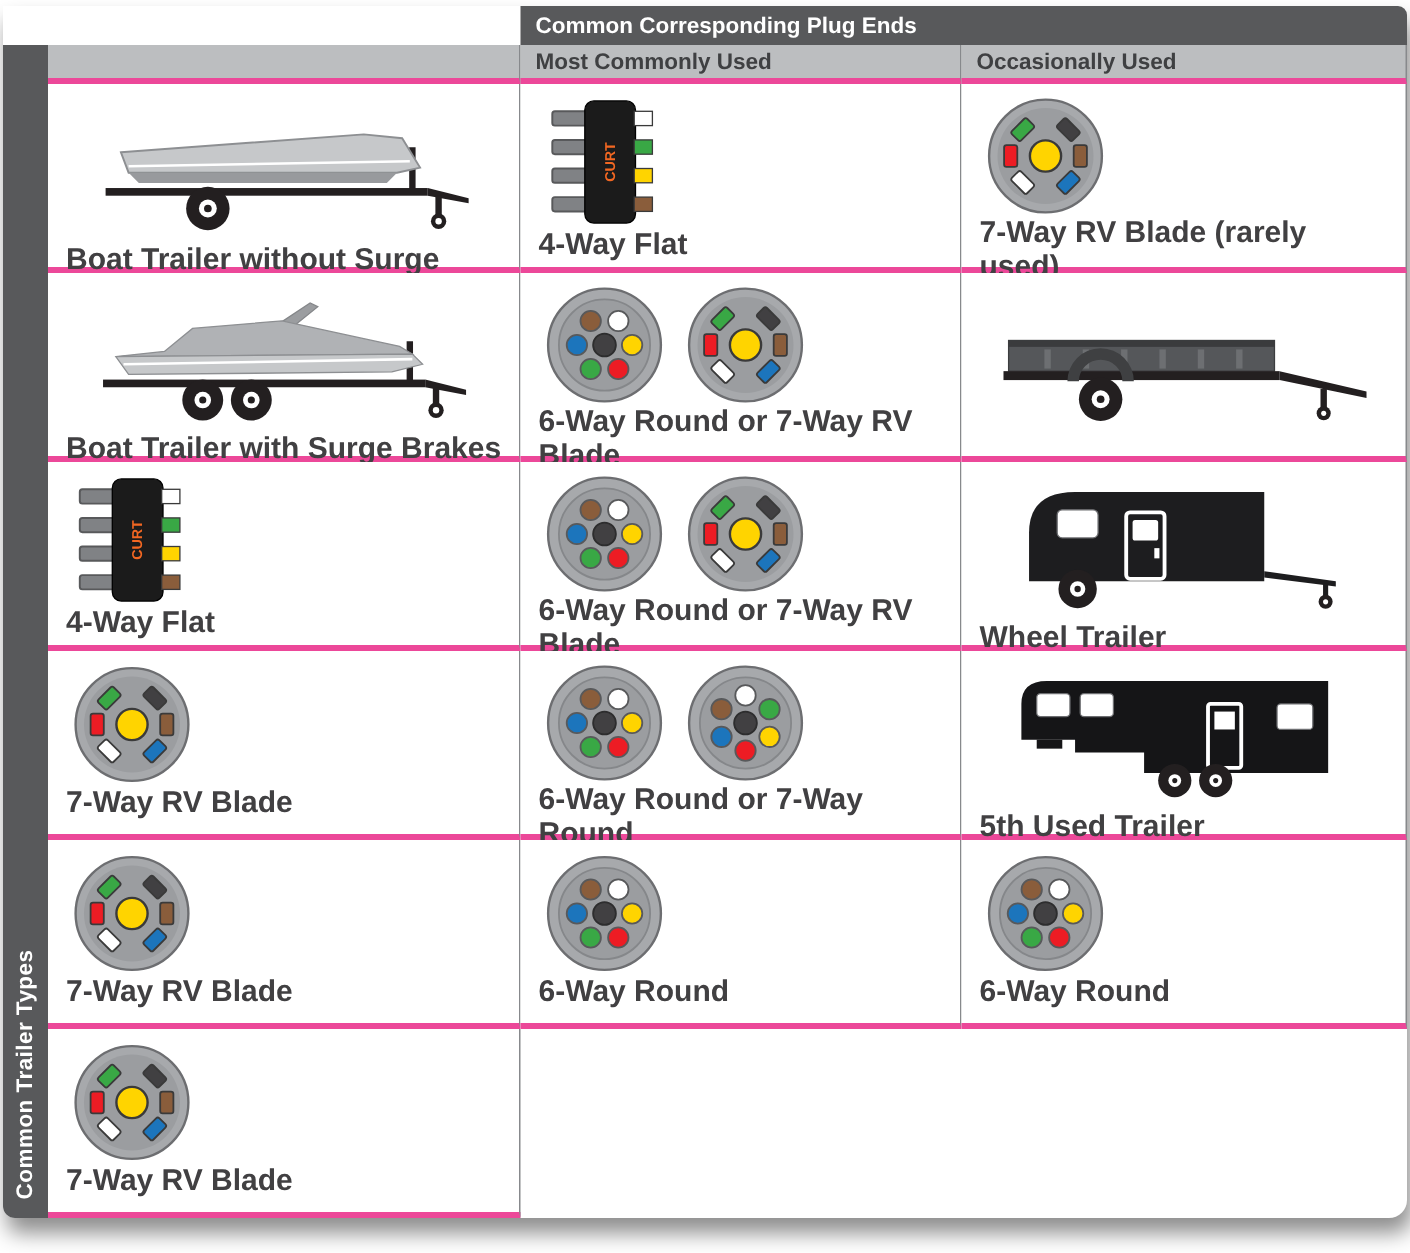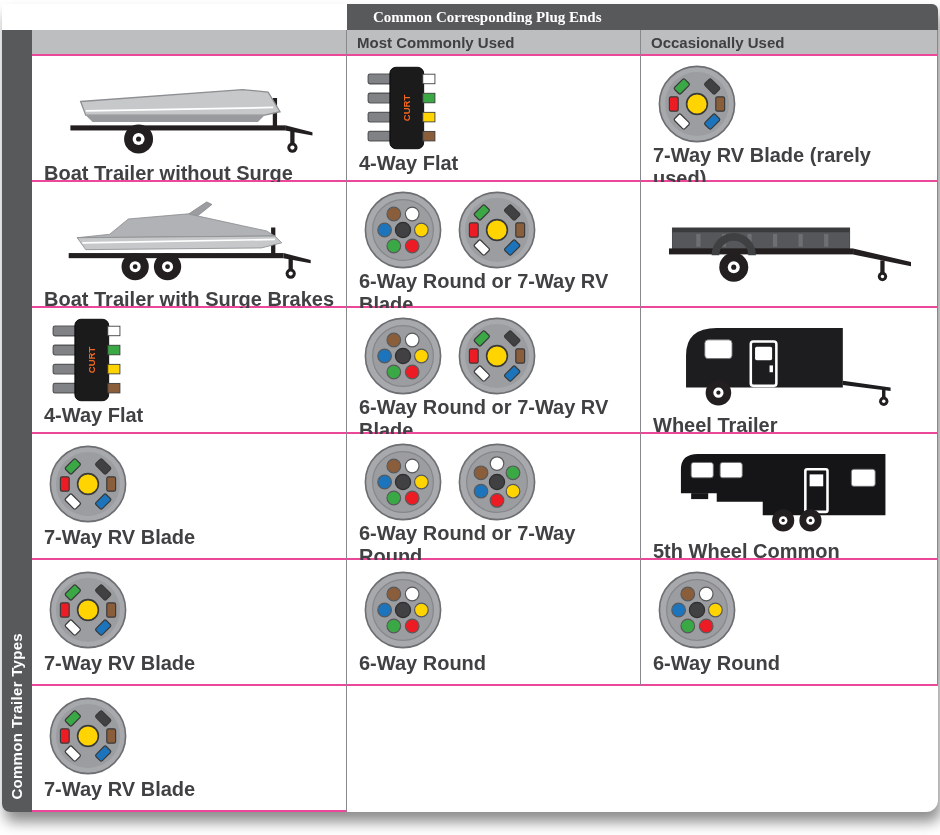--- a/index.html
+++ b/index.html
@@ -11,35 +11,35 @@
     width:936px; height:808px;
     display:grid;
     grid-template-columns: 30px 315px 294px 297px;
     grid-template-rows: 26px 26px repeat(6, 126px);
     background:#fff;
     box-shadow: 3px 10px 14px rgba(0,0,0,0.45);
     border-radius: 0 6px 12px 8px;
     overflow:hidden;
   }
 
-  .cell { position:relative; background:#fff; border-right:1px solid #87898c; border-bottom:2px solid #ec4899; display:flex; flex-direction:column; }
+  .cell { position:relative; background:#fff; border-right:1px solid #87898c; border-bottom:4px solid #ec4899; display:flex; flex-direction:column; }
 
   .corner-blank { grid-column:1; grid-row:1; background:#fff; border:none; }
   .sidebar { grid-column:1; grid-row:2 / 9; background:#58595b; border:none; position:relative; }
   .sidebar-label {
     position:absolute; bottom:12px; left:6px;
     writing-mode: vertical-rl; transform: rotate(180deg);
     color:#ffffff; font-weight:bold; font-size:15px; white-space:nowrap; letter-spacing:0.3px;
   }
 
   .header-blank { grid-column:2; grid-row:1; background:#fff; border:none; }
   .header-main {
     grid-column:3 / 5; grid-row:1; background:#58595b; color:#fff;
     font-weight:bold; font-size:15px; display:flex; align-items:center;
-    padding-left:26px; border:none;font-family:Liberation Serif, serif;
+    padding-left:10px; border:none;
   }
   .sub { background:#bcbec0; color:#3f4042; font-weight:bold; font-size:15px;
          display:flex; flex-direction:row; align-items:center; padding-left:10px; }
   .sub-blank { background:#bcbec0; }
 
   .art { flex:1; display:flex; align-items:center; justify-content:flex-start; padding:8px 6px 0 16px; gap:14px; }
   .trailer-cell .art { padding-left:8px; }
   .cap { padding:0 10px 9px 12px; font-weight:bold; font-size:20px; color:#414042; line-height:1.15; }
 
   .trailer-svg { width:296px; height:98px; }
@@ -360,21 +360,21 @@
       </div>
       <div class="cap">6-Way Round or 7-Way Round</div>
     </div>
 
     <div class="cell trailer-cell">
       <div class="art">
         <svg class="trailer-svg" viewBox="0 0 300 115">
             <use href="#sym-5thwheel"></use>
           </svg>
       </div>
-      <div class="cap">5th Wheel Common</div>
+      <div class="cap">5th Used Trailer</div>
     </div>
     <div class="cell">
       <div class="art">
         <svg class="plug-round" viewBox="0 0 100 100">
             <use href="#sym-rv7"></use>
           </svg>
       </div>
       <div class="cap">7-Way RV Blade</div>
     </div>
     <div class="cell">

